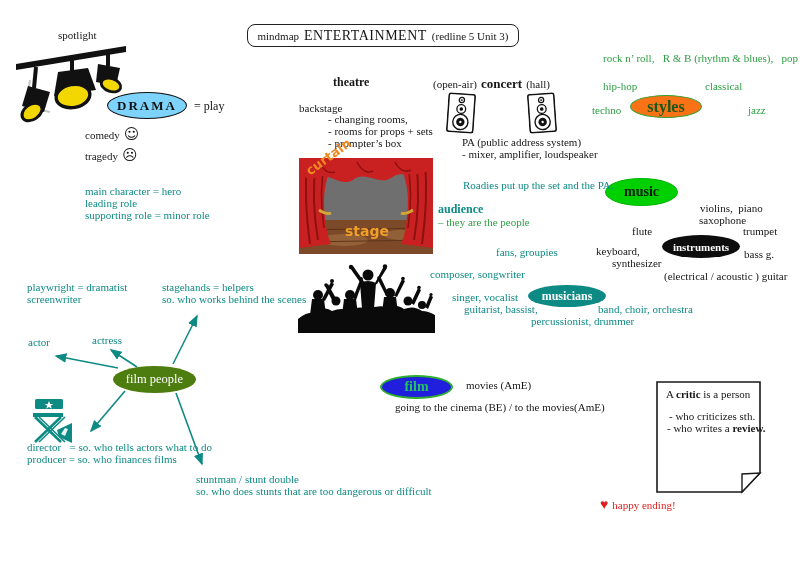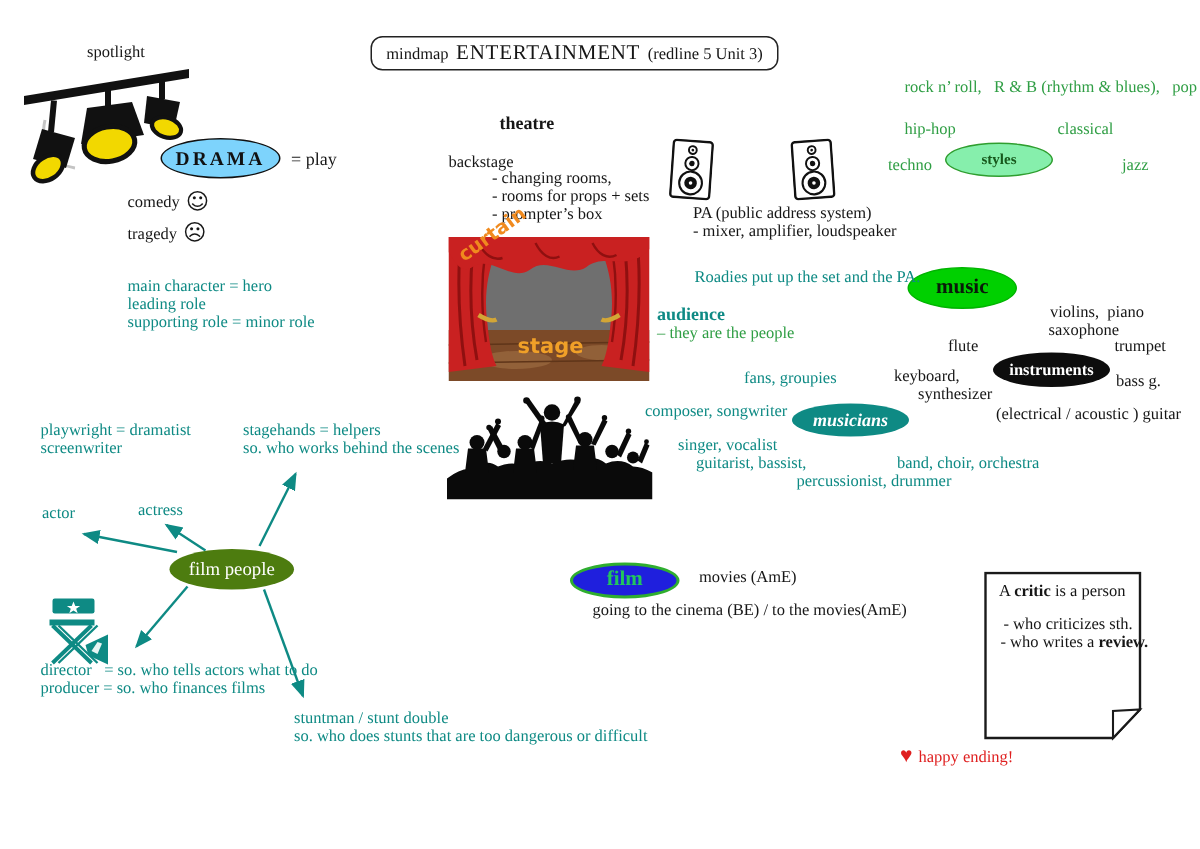--- a/index.html
+++ b/index.html
@@ -16,22 +16,22 @@
   .sz12 { font-size:12px; }
   .sz13 { font-size:13px; }
   .abs { position:absolute; }
   .ellipse {
     position:absolute; border-radius:50%;
     display:flex; align-items:center; justify-content:center;
     white-space:pre;
   }
   .el-drama { background:#7dd3fc; border:1.6px solid #111; color:#111;
               font-weight:bold; font-size:13px; letter-spacing:2px; }
-  .el-styles { background:#86efac; border:1.6px solid #2f9e2f; color:#17581c;
-               font-weight:bold; font-size:10px; }
+  .el-styles { background:#f97316; border:1.6px solid #2f9e2f; color:#17581c;
+               font-weight:bold; font-size:16px; }
   .el-music { background:#00d000; border:1px solid #00b400; color:#0a1a0a;
               font-weight:bold; font-size:14px; }
   .el-instruments { background:#0d0d0d; color:#ffffff; font-weight:bold; font-size:11px; }
   .el-musicians { background:#0e8a84; color:#ffffff; font-weight:bold; font-size:12px; }
   .el-filmpeople { background:#4d7c0f; color:#ffffff; font-size:12.5px; }
   .el-film { background:#1f1fdd; border:2px solid #2fae2f; color:#22c55e;
              font-weight:bold; font-size:14px; }
   .title-box {
     position:absolute; left:247px; top:24px; width:272px; height:23px;
     border:1.4px solid #222; border-radius:8px;
@@ -155,20 +155,25 @@
         <circle cx="105" cy="15.5" r="1.8"></circle>
       <circle cx="110" cy="38" r="4.5"></circle>
       <path d="M113,40 L120,25 L123,27 L116,42 Z"></path>
         <circle cx="121" cy="24.5" r="1.8"></circle>
       <circle cx="124" cy="42" r="4"></circle>
       <path d="M127,44 L132,32 L135,34 L130,46 Z"></path>
         <circle cx="133" cy="31.5" r="1.6"></circle>
     </g>
   </svg>
 
+  <div class="row" style="left:433px; top:76px; align-items:baseline;">
+    <span style="font-size:11px;">(open-air)</span>
+    <span class="bold sz13">concert</span>
+    <span style="font-size:11px;">(hall)</span>
+  </div>
 
   <svg class="abs" style="left:447px; top:93px; transform:rotate(4deg);" width="28" height="40" viewBox="0 0 28 40">
     <rect x="1" y="1" width="26" height="38" rx="2" fill="#fff" stroke="#111" stroke-width="1.6"></rect>
     <circle cx="14" cy="7" r="2.6" fill="none" stroke="#111" stroke-width="1.3"></circle>
       <circle cx="14" cy="7" r="0.9" fill="#111"></circle>
     <circle cx="14" cy="16" r="4.4" fill="none" stroke="#111" stroke-width="1.3"></circle>
       <circle cx="14" cy="16" r="1.8" fill="#111"></circle>
     <circle cx="14" cy="29" r="7.6" fill="none" stroke="#111" stroke-width="1.4"></circle>
       <circle cx="14" cy="29" r="4.2" fill="#111"></circle>
       <circle cx="14" cy="29" r="1.2" fill="#fff"></circle>
@@ -205,21 +210,21 @@
   <div class="t" style="left:699px; top:214px;">saxophone</div>
   <div class="t" style="left:632px; top:225px;">flute</div>
   <div class="t" style="left:743px; top:225px;">trumpet</div>
   <div class="ellipse el-instruments" style="left:662px; top:235px; width:78px; height:23px;">instruments</div>
   <div class="t" style="left:596px; top:245px;">keyboard,</div>
   <div class="t" style="left:744px; top:248px;">bass g.</div>
   <div class="t" style="left:612px; top:257px;">synthesizer</div>
   <div class="t" style="left:664px; top:270px;">(electrical / acoustic ) guitar</div>
 
   <div class="t teal" style="left:430px; top:268px;">composer, songwriter</div>
-  <div class="ellipse el-musicians" style="left:528px; top:269px; width:78px; height:22px;font-style:italic;">musicians</div>
+  <div class="ellipse el-musicians" style="left:528px; top:285px; width:78px; height:22px;">musicians</div>
   <div class="t teal" style="left:452px; top:291px;">singer, vocalist</div>
   <div class="t teal" style="left:464px; top:303px;">guitarist, bassist,</div>
   <div class="t teal" style="left:598px; top:303px;">band, choir, orchestra</div>
   <div class="t teal" style="left:531px; top:315px;">percussionist, drummer</div>
 
   <div class="t teal" style="left:27px; top:281px;">playwright = dramatist</div>
   <div class="t teal" style="left:27px; top:293px;">screenwriter</div>
   <div class="t teal" style="left:162px; top:281px;">stagehands = helpers</div>
   <div class="t teal" style="left:162px; top:293px;">so. who works behind the scenes</div>
   <div class="t teal" style="left:28px; top:336px;">actor</div>

